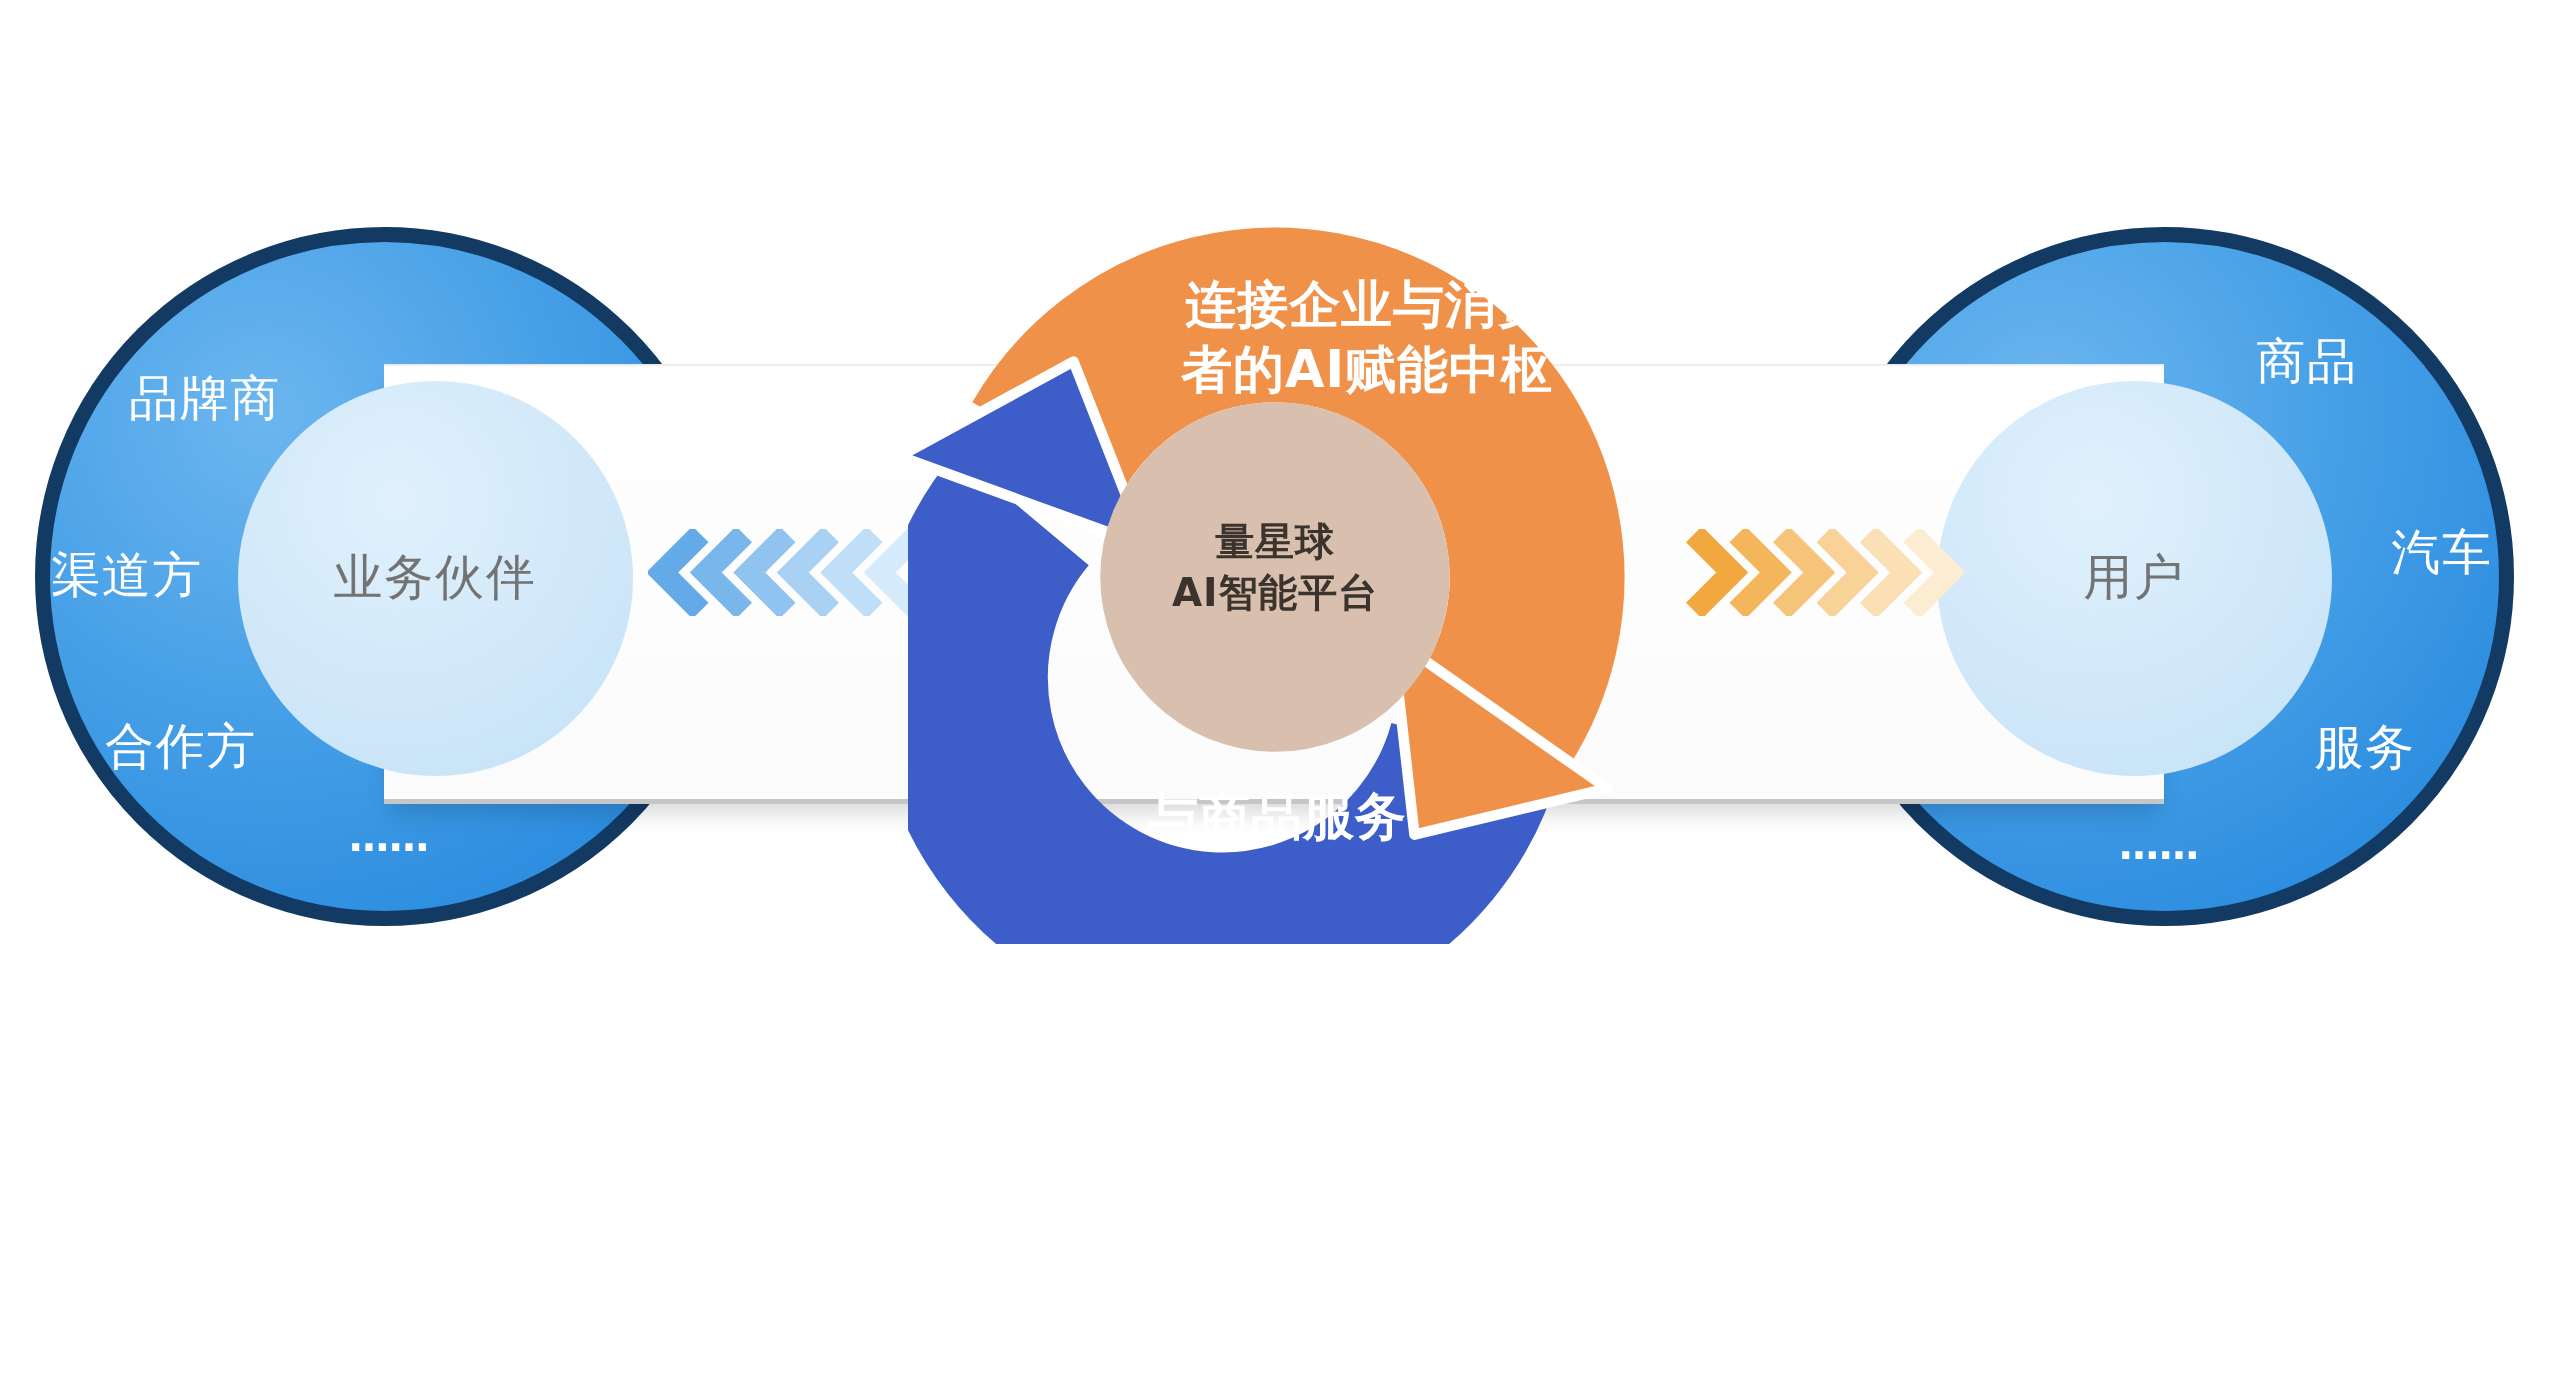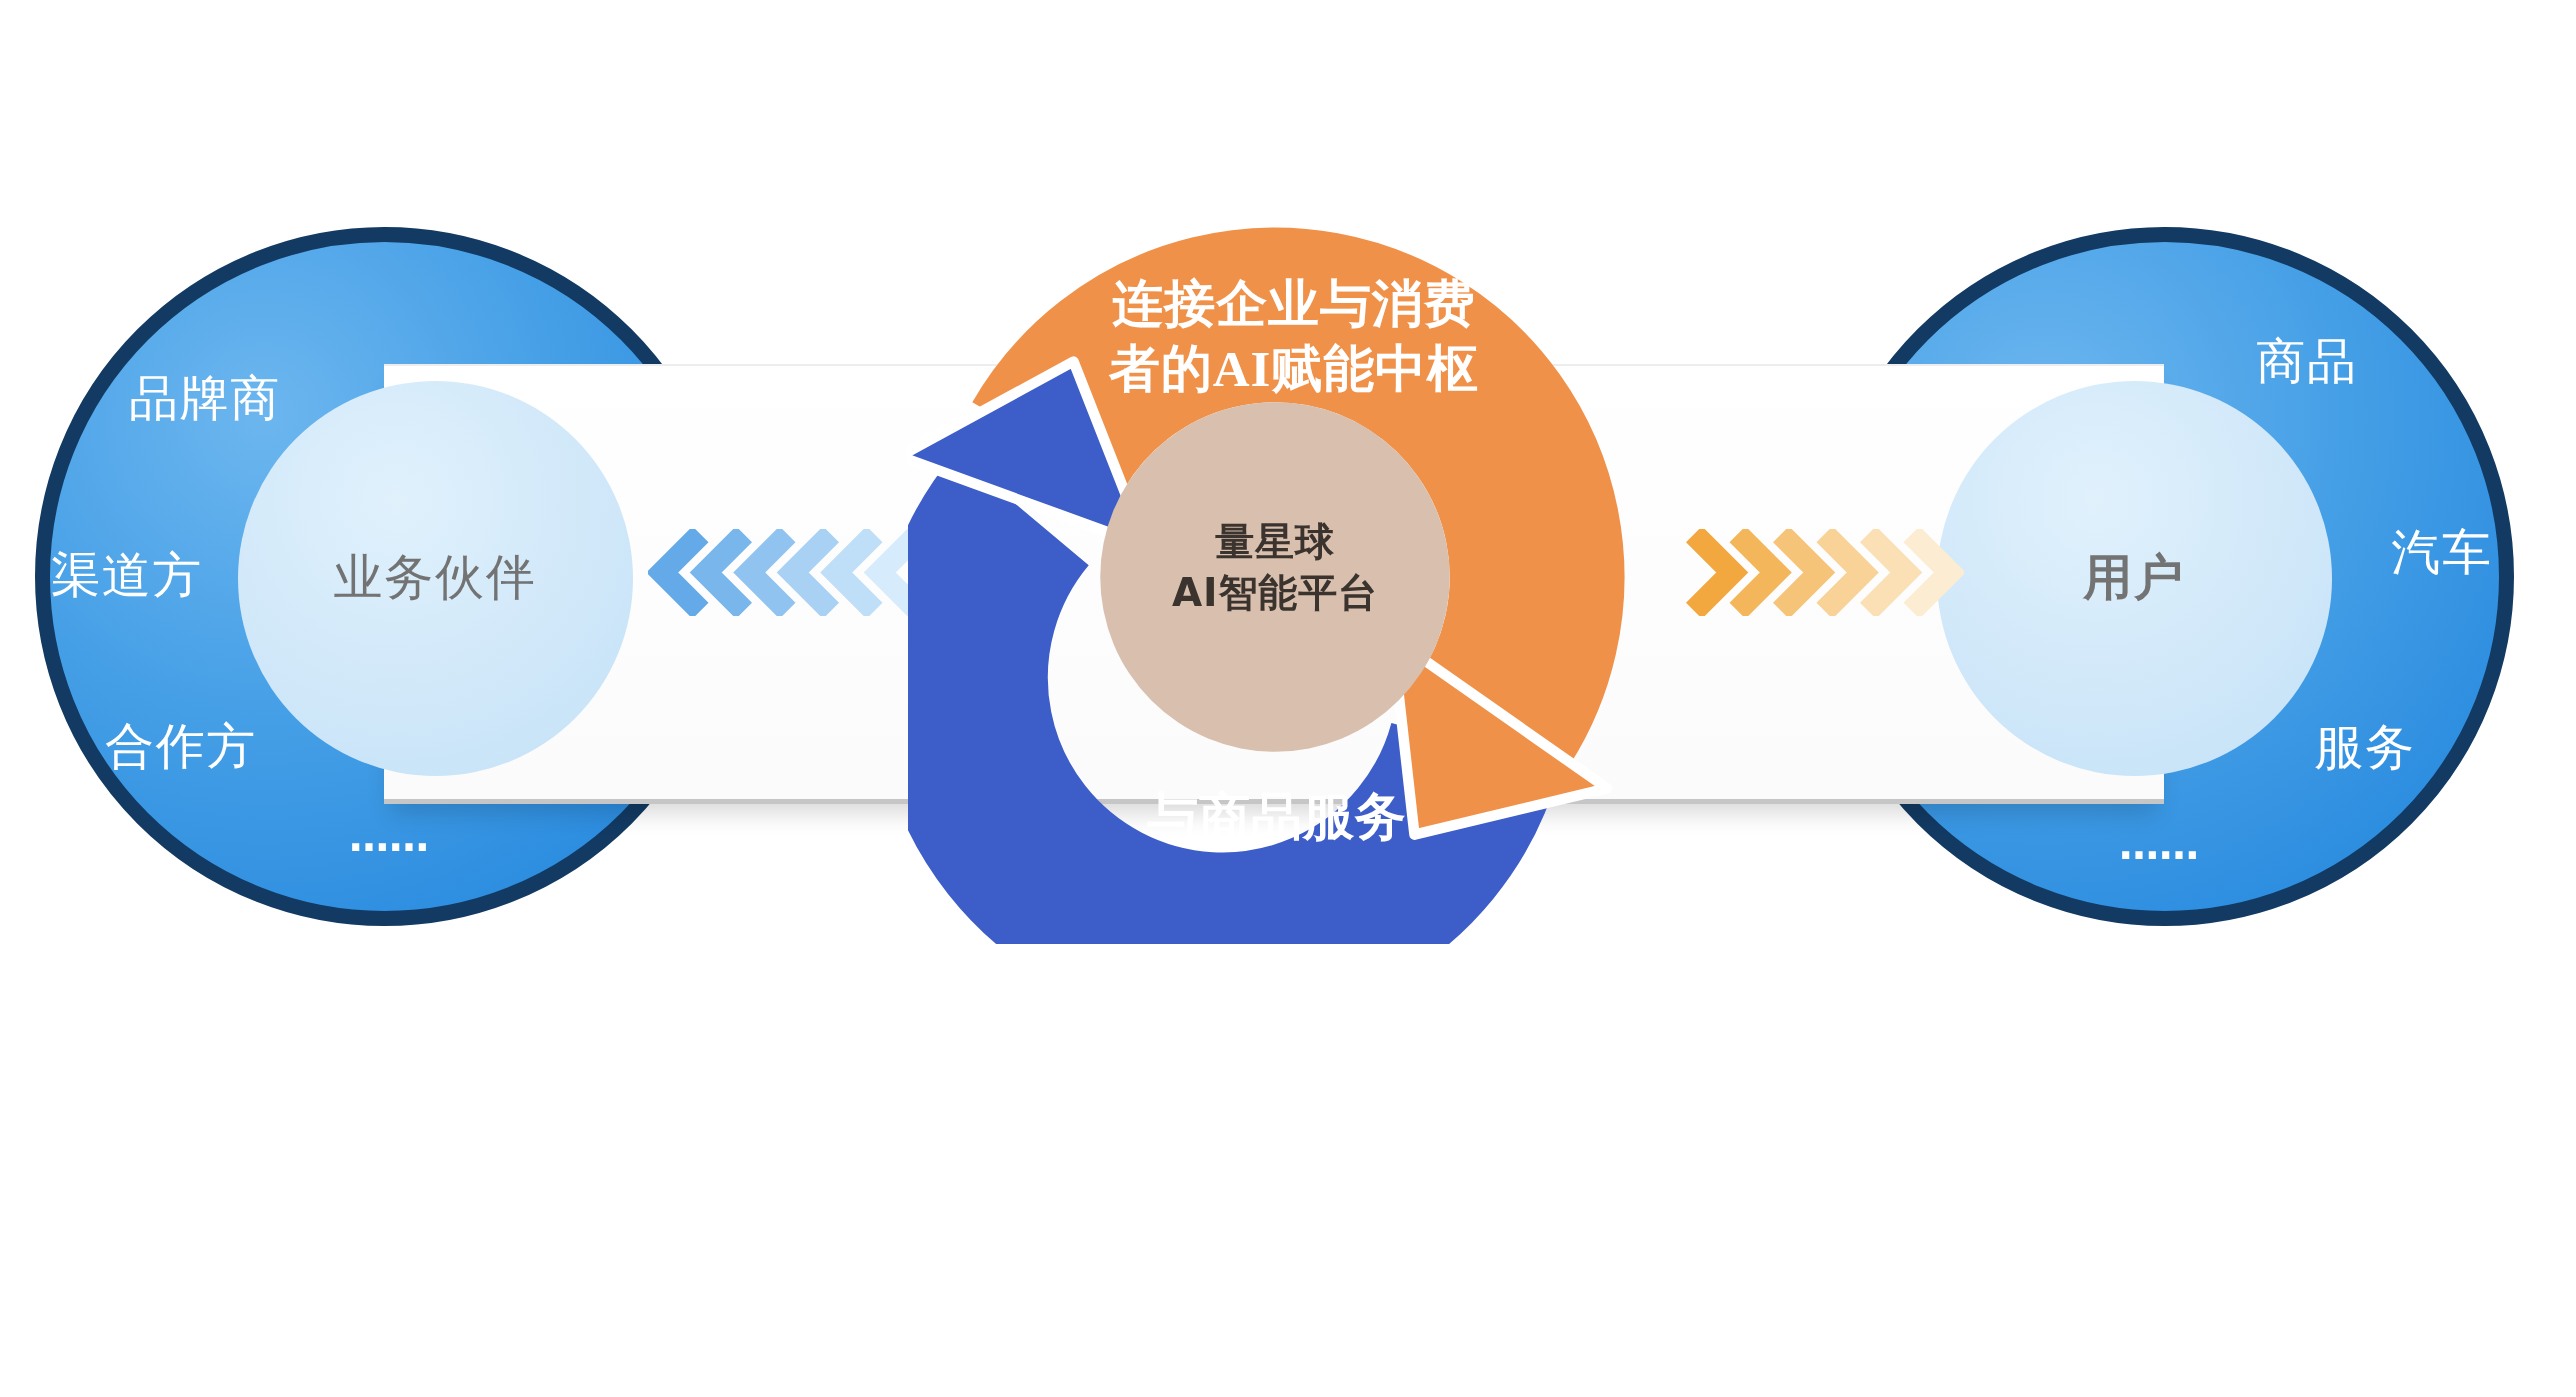--- a/index.html
+++ b/index.html
@@ -77,21 +77,21 @@
     position: absolute;
     transform: translateX(-50%);
     width: 786px;
     text-align: center;
     color: #ffffff;
     font-size: 51px;
     font-weight: 700;
     line-height: 1.28;
     letter-spacing: 0.9px;
   }
-  #top-caption    { left: 1294px; top: 272px; font-family: Liberation Serif, serif; }
+  #top-caption    { left: 1367px; top: 272px; }
   #bottom-caption { left: 1277px; top: 784px; }
   #core-title {
     position: absolute;
     left: 1275px; top: 517px;
     transform: translateX(-50%);
     width: 611px;
     text-align: center;
     color: #3a332e;
     font-size: 39px;
     font-weight: 700;
@@ -153,21 +153,21 @@
   <div class="side-label" style="left:205px;  top:399px;">品牌商</div>
   <div class="side-label" style="left:127px;  top:576px;">渠道方</div>
   <div class="side-label" style="left:181px;  top:747px;">合作方</div>
   <div class="dots-label" style="left:389px;  top:837px;">……</div>
   <div class="inner-label" style="left:435px; top:578px;">业务伙伴</div>
 
   <div class="side-label" style="left:2307px; top:362px;text-align:right;">商品</div>
   <div class="side-label" style="left:2442px; top:553px;">汽车</div>
   <div class="side-label" style="left:2365px; top:748px;">服务</div>
   <div class="dots-label" style="left:2159px; top:845px;">……</div>
-  <div class="inner-label" style="left:2134px; top:578px;font-weight:bold;">用户</div>
+  <div class="inner-label" style="left:2134px; top:578px;">用户</div>
 
   <div id="top-caption" class="caption">
     <div>连接企业与消费</div>
     <div>者的AI赋能中枢</div>
   </div>
 
   <div id="core-title">
     <div>量星球</div>
     <div>AI智能平台</div>
   </div>

